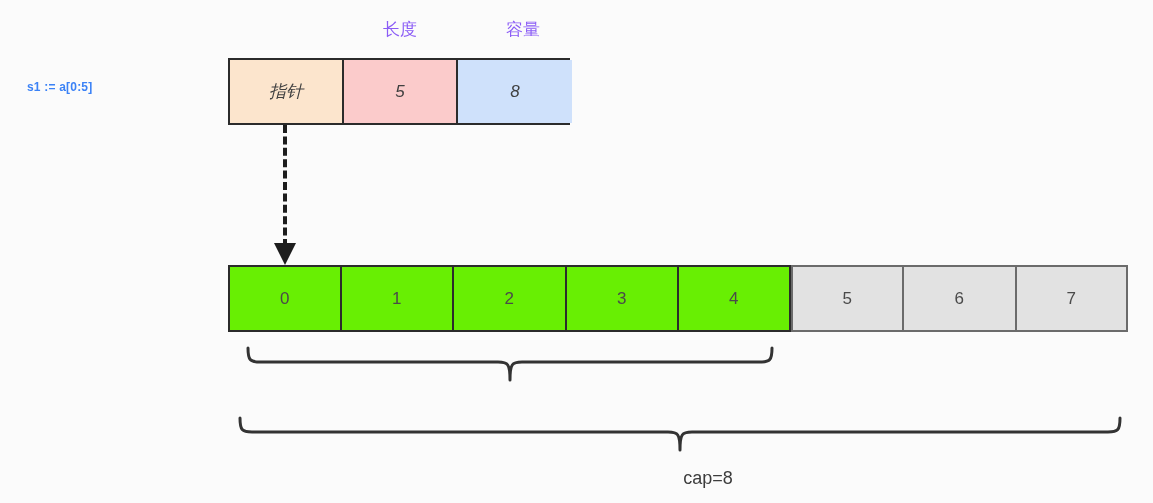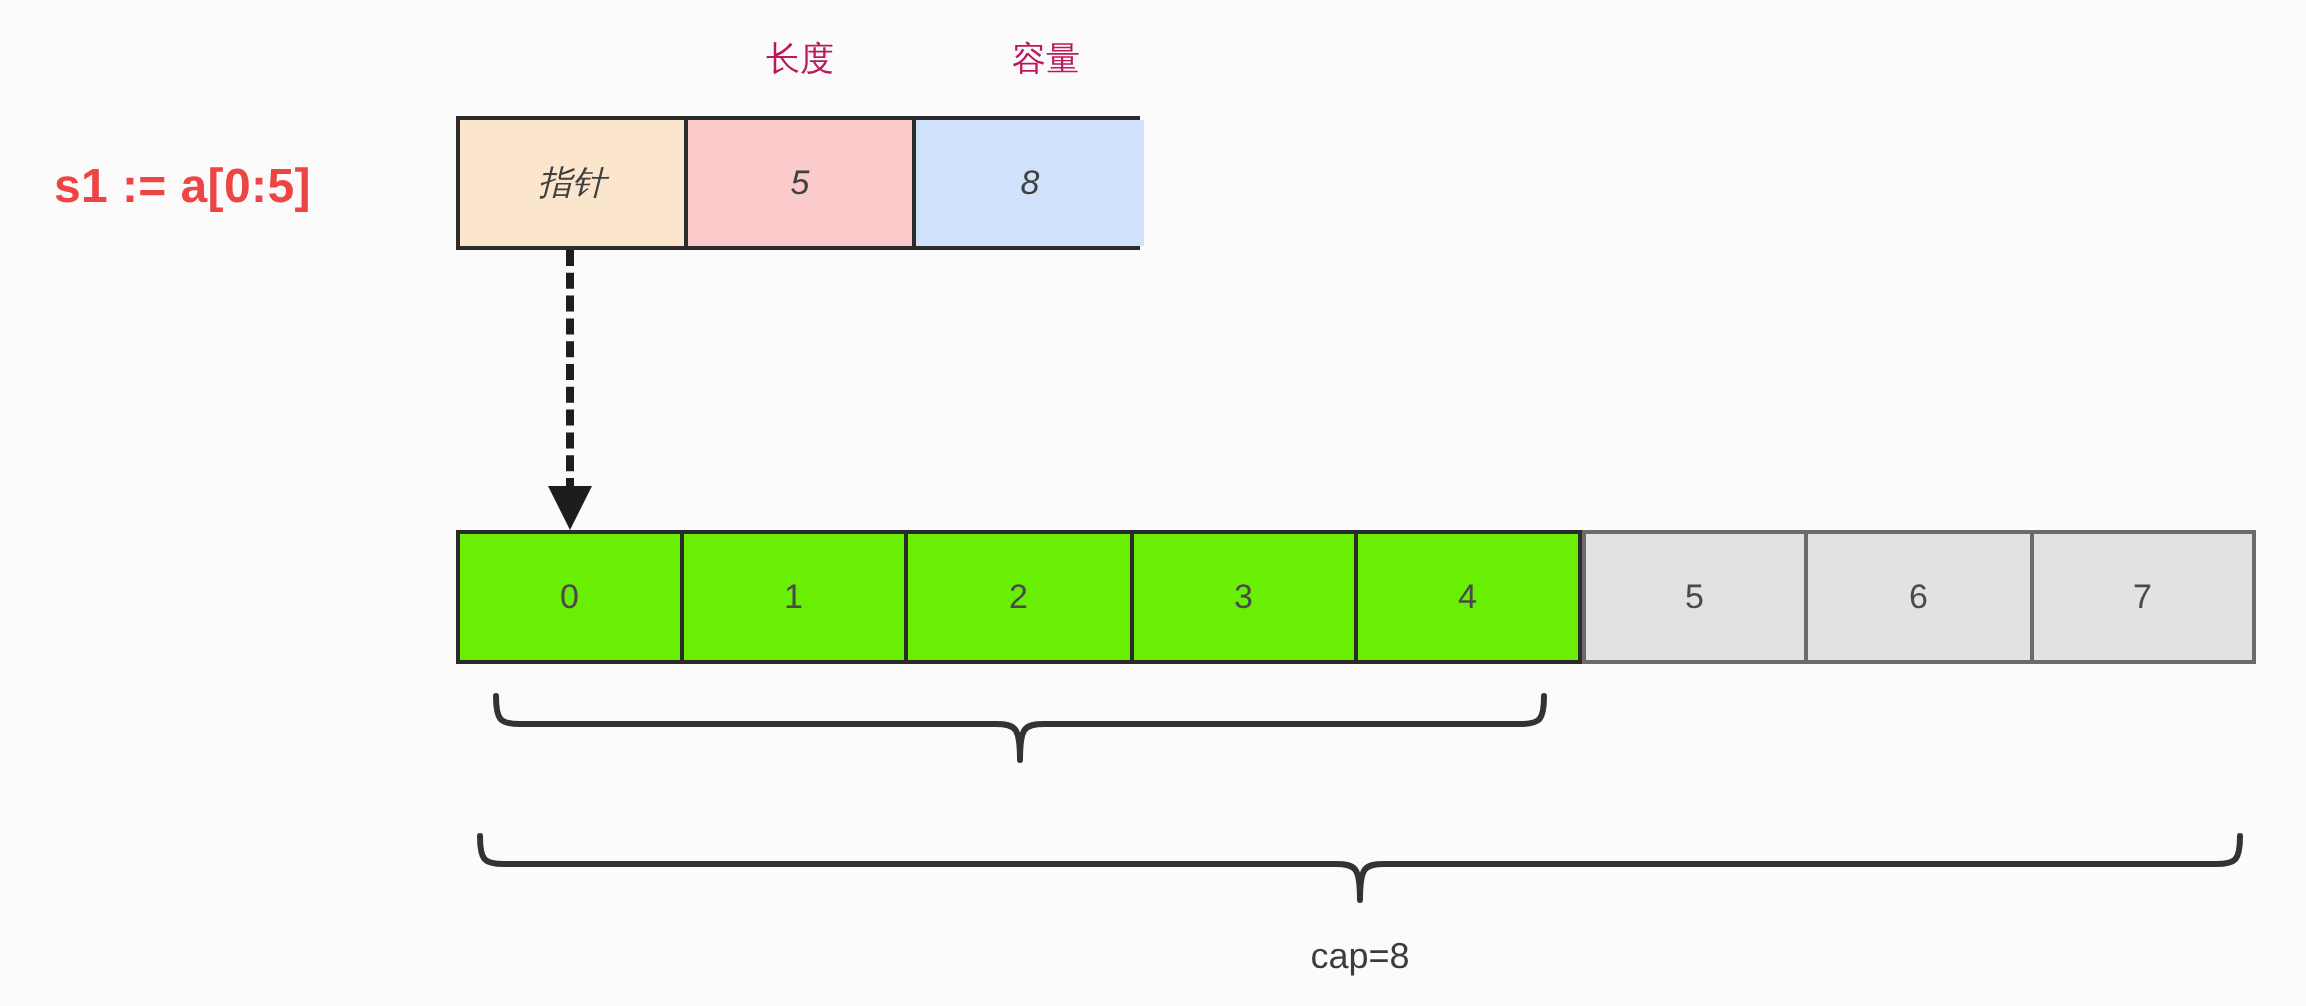--- a/index.html
+++ b/index.html
@@ -16,28 +16,28 @@
     overflow: hidden;
   }
 
   
   .lbl {
     position: absolute;
     color: #434343;
     white-space: nowrap;
   }
   .row-label {
-    font-size: 24px;
+    font-size: 12px;
     font-weight: bold;
-    color: #ef4444;
+    color: #3b82f6;
     letter-spacing: 0.2px;
   }
   .col-header {
     font-size: 17px;
-    color: #be185d;
+    color: #8b5cf6;
     text-align: center;
   }
   .brace-label {
     font-size: 18px;
     color: #3c3c3c;
     text-align: center;
   }
 
   
   #slice-header {
@@ -164,15 +164,15 @@
     <div class="arr-cell gray last">7</div>
   </div>
 
   <svg class="brace-svg" style="left:240px; top:342px;" width="540" height="45" viewBox="0 0 540 45">
     <path class="brace-path" d="M 8,6 C 8,18 10,20 20,20 L 258,20 C 268,20 270,22 270,38 C 270,22 272,20 282,20 L 520,20 C 530,20 532,18 532,6"></path>
   </svg>
 
   <svg class="brace-svg" style="left:232px; top:412px;" width="896" height="45" viewBox="0 0 896 45">
     <path class="brace-path" d="M 8,6 C 8,18 10,20 20,20 L 436,20 C 446,20 448,22 448,38 C 448,22 450,20 460,20 L 876,20 C 886,20 888,18 888,6"></path>
   </svg>
-  <div class="lbl brace-label" style="left:580px; top:468px; width:200px;">cap=8</div>
+  <div class="lbl brace-label" style="left:608px; top:468px; width:200px;">cap=8</div>
 
 </div>
 
 </body></html>

